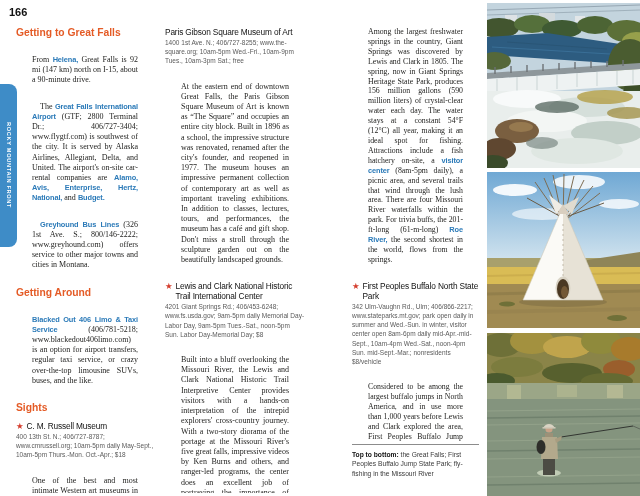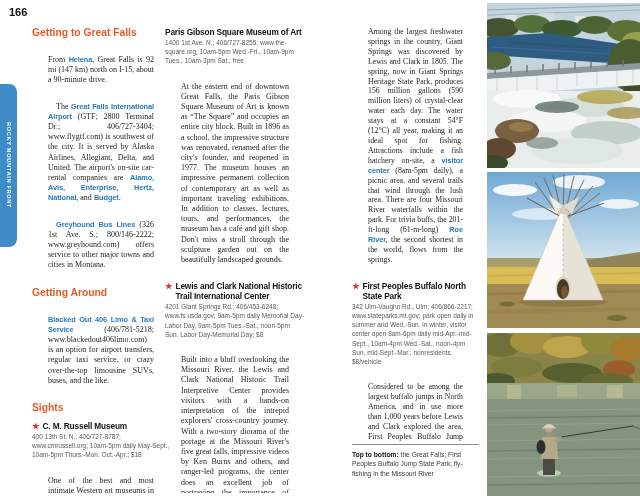--- a/index.html
+++ b/index.html
@@ -5,27 +5,27 @@
   html,body{margin:0;padding:0;}
   .page{position:relative;width:640px;height:496px;background:#ffffff;overflow:hidden;
         font-family:"Liberation Serif",serif;color:#1d1d1b;}
   .pagenum{position:absolute;left:9px;top:6px;font-family:"Liberation Sans",sans-serif;
            font-weight:bold;font-size:11px;color:#111;}
   .tab{position:absolute;left:0;top:84px;width:17px;height:163px;background:var(--tab,#3e8cc7);
        border-radius:0 8px 8px 0;display:flex;align-items:center;justify-content:center;}
   .tab span{writing-mode:vertical-rl;font-family:"Liberation Sans",sans-serif;font-weight:bold;
        font-size:5.6px;letter-spacing:.7px;color:#fff;white-space:nowrap;}
   .col{position:absolute;top:27px;overflow:hidden;}
-  .c1{left:32px;width:138px;height:466px;}
+  .c1{left:16px;width:138px;height:466px;}
   .c2{left:165px;width:140px;height:466px;}
   .c3{left:352px;width:127px;height:416px;}
   .col>:first-child{margin-top:0;}
   .h{font-family:"Liberation Sans",sans-serif;font-weight:bold;font-size:10.3px;line-height:12px;
      color:var(--heading,#e45b26);margin:6px 0 2px;}
-  .sub{font-family:"Liberation Sans",sans-serif;font-weight:bold;font-size:8.3px;line-height:10px;
+  .sub{font-family:"Liberation Sans",sans-serif;font-weight:normal;font-size:8.3px;line-height:10px;
      letter-spacing:-0.15px;color:#121212;margin:7px 0 1px;display:flex;align-items:flex-start;}
   .star{color:var(--star,#d43c2c);font-size:8.5px;margin-right:3px;line-height:10px;flex:none;}
   .info{font-family:"Liberation Sans",sans-serif;font-size:6.5px;line-height:9.2px;color:#5a5a5a;
      margin:0 0 2px;}
   .bp{margin:16px;font-size:8px;line-height:10.2px;text-align:justify;}
   .c3 .bp{font-size:7.8px;line-height:9.9px;}
   .ind{text-indent:8px;}
   .lk{font-family:"Liberation Sans",sans-serif;font-weight:bold;color:var(--link,#2b7ab8);
      font-size:7.4px;letter-spacing:-0.1px;}
   .caption{position:absolute;left:352px;top:444px;width:127px;font-family:"Liberation Sans",sans-serif;

